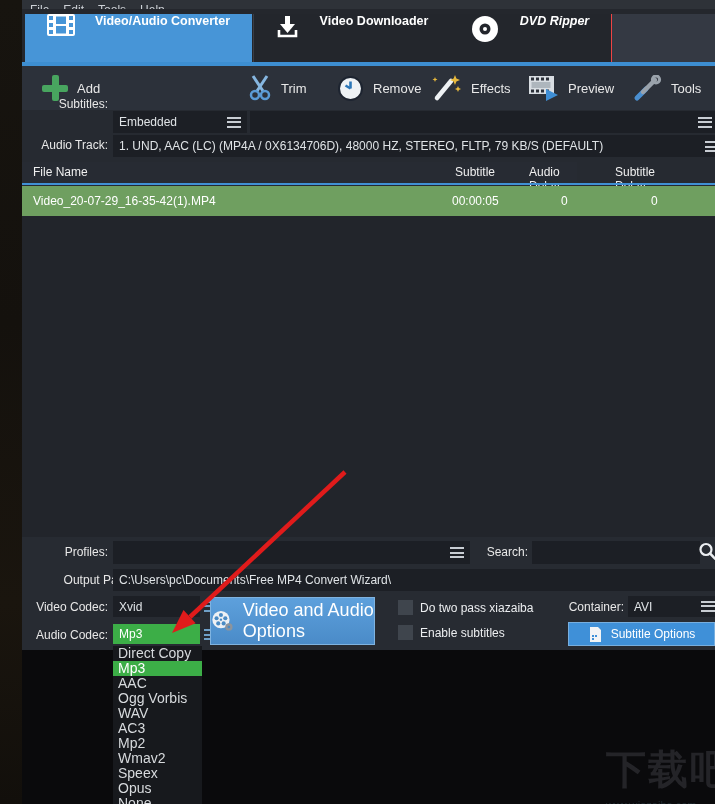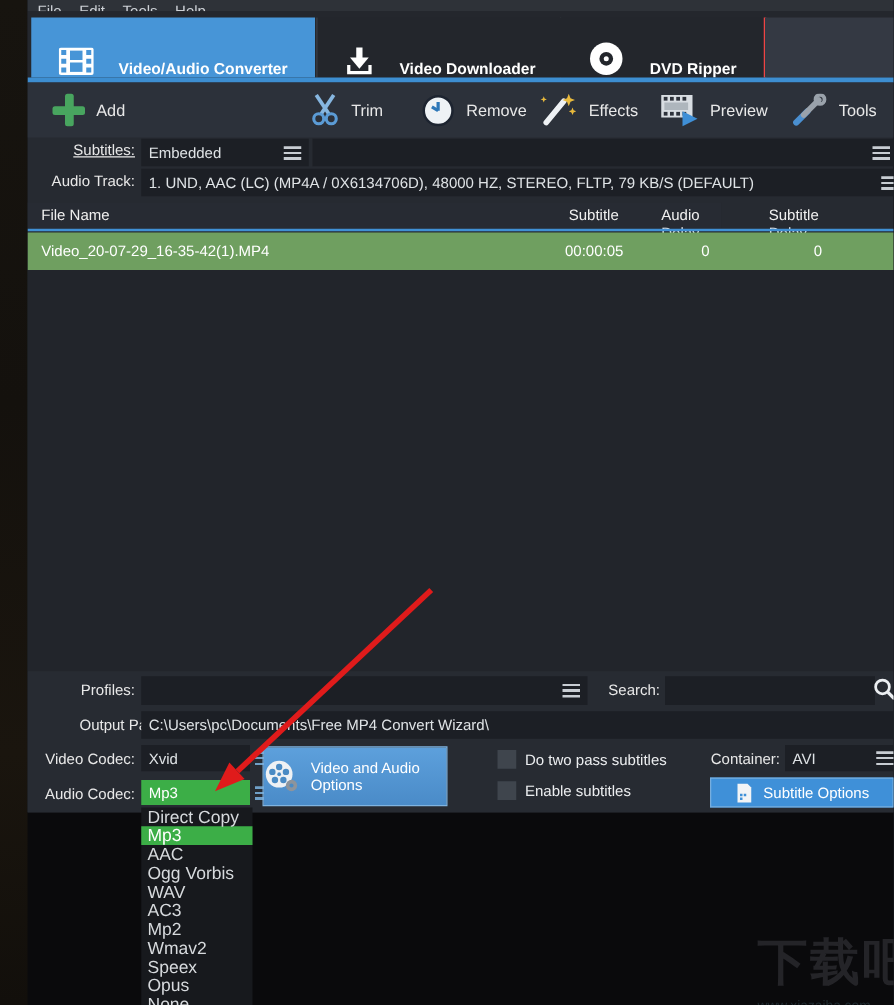--- a/index.html
+++ b/index.html
@@ -10,25 +10,25 @@
   #desktop-strip{left:0;top:0;width:22px;height:804px;
     background:linear-gradient(180deg,#17140f 0%,#14110d 40%,#1a150e 75%,#120f0b 100%);}
   
   #window{left:22px;top:0;width:693px;height:650px;background:#262a31;overflow:hidden;}
   
   #menubar{left:0;top:0;width:693px;height:9px;background:#2e3238;overflow:hidden;}
   #menubar span{display:inline-block;margin-top:-7px;font-size:12px;color:#cdd1d6;margin-right:14px;}
   #menubar span:first-child{margin-left:8px;}
   
   #tabbar{left:0;top:9px;width:693px;height:57px;background:#24272d;}
-  .tab{position:absolute;top:5px;height:48px;display:flex;align-items:flex-end;justify-content:center;gap:20px;
+  .tab{position:absolute;top:5px;height:48px;display:flex;align-items:flex-start;justify-content:center;gap:20px;
        color:#fff;font-size:12.5px;font-weight:bold;}
   #tab-conv{left:3px;width:227px;background:#4795d7;}
   #tab-down{left:231px;width:194px;background:#23262c;border-left:1px solid #3a3e46;border-right:1px solid #3a3e46;}
-  #tab-dvd{left:426px;width:163px;background:#23262c;border-right:2px solid #ef4444;}
+  #tab-dvd{left:426px;width:163px;background:#23262c;border-right:2px solid #ef4444;font-style:italic;}
   #tab-filler{position:absolute;left:590px;top:5px;width:103px;height:48px;background:#343943;}
   #tab-underline{left:0;top:62px;width:693px;height:4px;background:#3d8ed1;}
   
   #toolbar{left:0;top:66px;width:693px;height:44px;background:#2c313a;}
   .tbtn{position:absolute;top:0;height:44px;display:flex;align-items:center;gap:9px;color:#e8e8e8;font-size:13px;}
   
   .flabel{position:absolute;width:86px;text-align:right;font-size:12px;color:#e8e8e8;}
   .field{position:absolute;background:#1c1f25;color:#dfe3e6;font-size:12px;display:flex;align-items:center;
          padding:0 6px;box-sizing:border-box;white-space:nowrap;overflow:hidden;}
   .hamb{position:absolute;width:14px;height:11px;
@@ -38,21 +38,21 @@
   #thead{left:0;top:162px;width:555px;height:21px;background:#272b33;color:#f0f0f0;font-size:12px;}
   #thead span{position:absolute;top:3px;}
   #thead-underline{left:0;top:183px;width:693px;height:2px;background:#4090d4;}
   #file-row{left:0;top:186px;width:693px;height:30px;background:#6f9f60;color:#fff;font-size:12px;}
   #file-row span{position:absolute;top:8px;}
   #list-area{left:0;top:216px;width:693px;height:321px;background:#22252b;}
   
   #bottom-panel{left:0;top:537px;width:693px;height:113px;background:#272b32;}
   .bigbtn{position:absolute;display:flex;align-items:center;justify-content:center;gap:8px;color:#fff;
           box-sizing:border-box;}
-  #va-btn{left:188px;top:597px;width:148px;height:48px;font-size:12px;
+  #va-btn{left:188px;top:597px;width:165px;height:48px;font-size:18px;
           background:linear-gradient(#5da0dc,#4a8bc8);border:1px solid #7fb3e0;}
   #sub-btn{left:546px;top:622px;width:147px;height:24px;font-size:12px;
            background:#3f90d8;border:1px solid #77aede;}
   .checkbox{position:absolute;width:15px;height:15px;background:#3f454d;}
   .cblabel{position:absolute;font-size:12px;color:#eceef0;}
   #ac-combo{left:91px;top:624px;width:87px;height:20px;background:#3cae47;color:#fff;}
   
   #ac-dropdown{left:113px;top:646px;width:89px;background:#17191d;z-index:5;}
   .opt{height:15px;line-height:15px;padding-left:5px;font-size:14px;color:#d7dadd;white-space:nowrap;}
   .opt.sel{background:#3cae47;color:#fff;}
@@ -166,21 +166,21 @@
     <div class="tbtn" style="left:610px;">
       <svg width="30" height="27" viewBox="0 0 30 27">
         <line x1="5" y1="23" x2="14" y2="14" stroke="#4a8fd0" stroke-width="5" stroke-linecap="round"></line>
         <line x1="11" y1="17" x2="23" y2="5" stroke="#9aa2ab" stroke-width="4.5" stroke-linecap="round"></line>
         <circle cx="24" cy="4.5" r="3.6" stroke="#9aa2ab" stroke-width="3" fill="none"></circle>
       </svg>
       <span>Tools</span>
     </div>
   </div>
 
-  <div class="flabel" style="left:0;top:113px;text-decoration:underline;">Subtitles:</div>
+  <div class="flabel" style="left:0;top:97px;">Subtitles:</div>
   <div class="field" style="left:91px;top:111px;width:134px;height:22px;">
     <span>Embedded</span>
   </div>
   <span class="hamb" style="left:205px;top:117px;"></span>
   <div class="field" style="left:228px;top:111px;width:465px;height:22px;">
     <span></span>
   </div>
   <span class="hamb" style="left:676px;top:117px;"></span>
 
   <div class="flabel" style="left:0;top:138px;">Audio Track:</div>
@@ -247,21 +247,21 @@
         <circle cx="19.1" cy="20.6" r="3.1" fill="#4a8bc4"></circle>
       <circle cx="21.6" cy="12.8" r="3.1" fill="#4a8bc4"></circle>
         <circle cx="15" cy="15" r="1.8" fill="#4a8bc4"></circle>
       <circle cx="27" cy="26" r="5.5" fill="#8d949c"></circle>
         <circle cx="27" cy="26" r="2" fill="#4a8bc4"></circle>
     </svg>
     <span>Video and Audio Options</span>
   </div>
 
   <div class="checkbox" style="left:376px;top:600px;"></div>
-  <div class="cblabel" style="left:398px;top:601px;">Do two pass subtitles</div>
+  <div class="cblabel" style="left:398px;top:601px;">Do two pass xiazaiba</div>
   <div class="checkbox" style="left:376px;top:625px;"></div>
   <div class="cblabel" style="left:398px;top:626px;">Enable subtitles</div>
 
   <div class="flabel" style="left:516px;top:600px;">Container:</div>
   <div class="field" style="left:606px;top:596px;width:87px;height:21px;">
     <span>AVI</span>
   </div>
   <span class="hamb" style="left:679px;top:601px;"></span>
 
   <div class="bigbtn" id="sub-btn">

